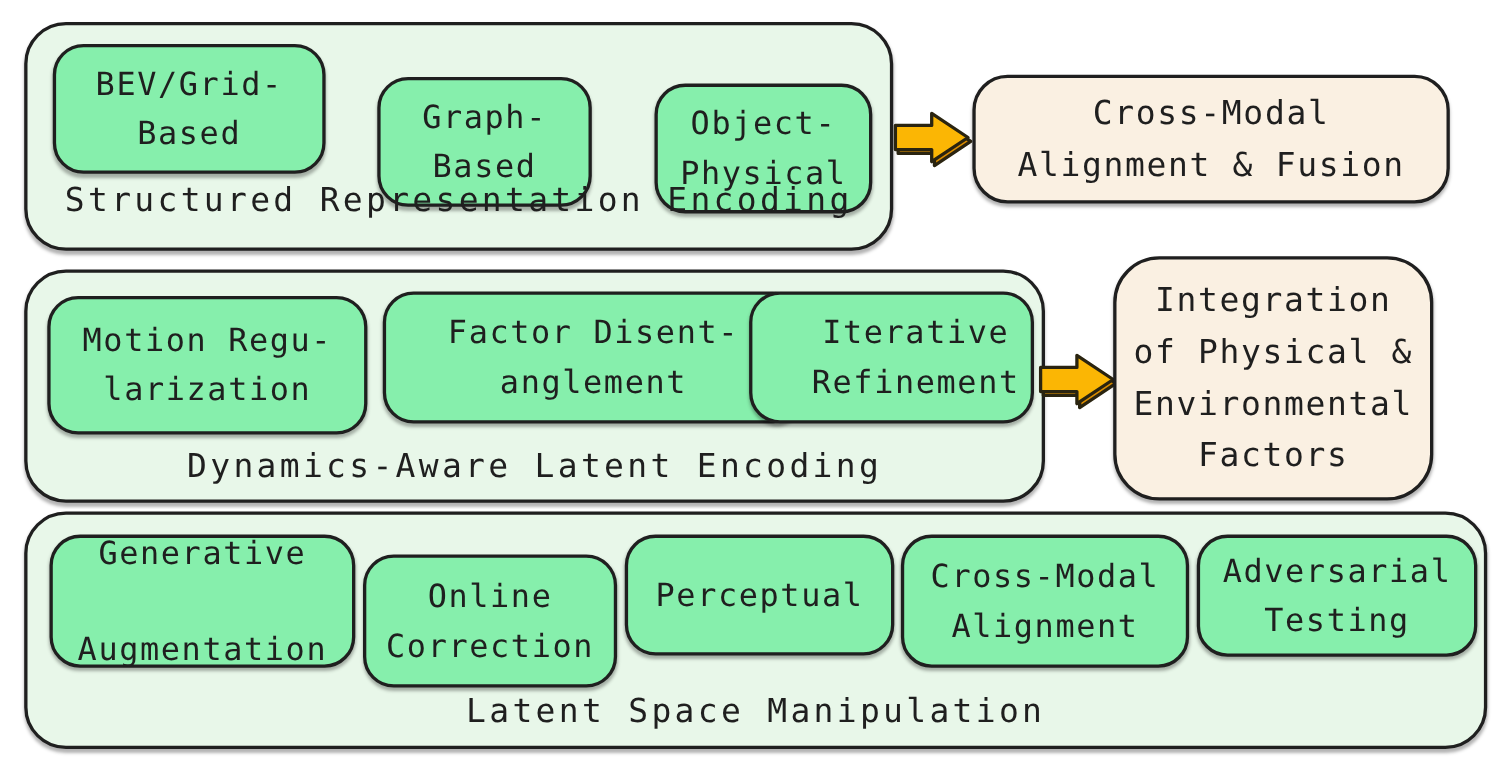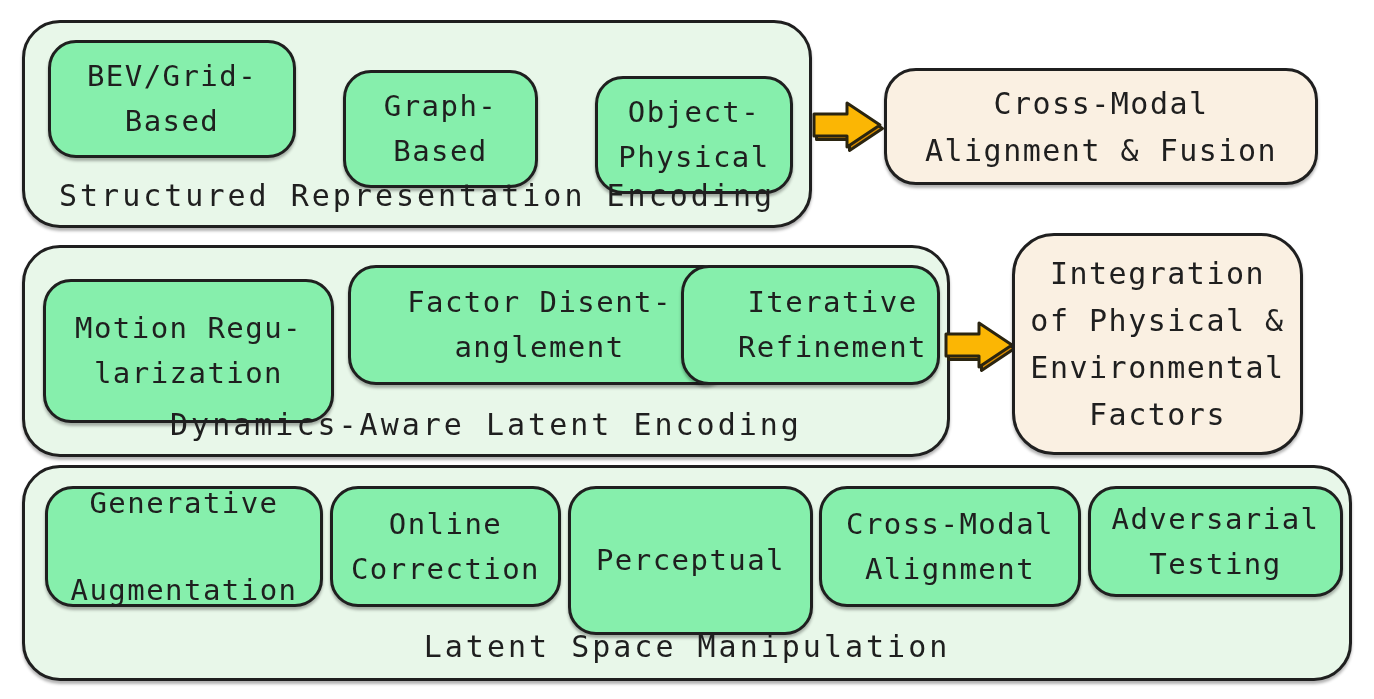--- a/index.html
+++ b/index.html
@@ -68,35 +68,35 @@
       <div class="line">Based</div>
     </div>
     <div class="subbox" style="left:318px;top:17px;width:195px;height:118px;margin-top:30px;">
       <div class="line">Graph-</div>
       <div class="line">Based</div>
     </div>
     <div class="subbox" style="left:570px;top:17px;width:198px;height:118px;margin-top:36px;">
       <div class="line">Object-</div>
       <div class="line">Physical</div>
     </div>
-    <div class="group-label" style="bottom:12px;">Structured Representation Encoding</div>
+    <div class="group-label" style="bottom:25px;">Structured Representation Encoding</div>
   </section>
 
   <svg class="arrow" style="left:810px;top:96px;" width="80" height="60" viewBox="0 0 80 60">
     <path d="M6.5 21.5 L39.5 21.5 L39.5 10.5 L72.5 32.5 L39.5 54.5 L39.5 43.5 L6.5 43.5 Z" fill="#D98C00" stroke="#2a2410" stroke-width="3" stroke-linejoin="round"></path>
     <path d="M4 18 L37 18 L37 7 L70 29 L37 51 L37 40 L4 40 Z" fill="#FBB604" stroke="#2a2410" stroke-width="3" stroke-linejoin="round"></path>
   </svg>
 
   <div class="output" style="left:884px;top:68px;width:434px;height:117px;">
     <div class="line">Cross-Modal</div>
     <div class="line">Alignment &amp; Fusion</div>
   </div>
 
   <section class="group" style="left:22px;top:245px;width:928px;height:212px;">
-    <div class="subbox" style="left:18px;top:31px;width:291px;height:144px;">
+    <div class="subbox" style="left:18px;top:21px;width:291px;height:126px;">
       <div class="line">Motion Regu-</div>
       <div class="line">larization</div>
     </div>
     <div class="subbox" style="left:323px;top:17px;width:383px;height:120px;">
       <div class="line">Factor Disent-</div>
       <div class="line">anglement</div>
     </div>
     <div class="subbox" style="left:656px;top:17px;width:259px;height:120px;padding-left:44px;">
       <div class="line">Iterative</div>
       <div class="line">Refinement</div>
@@ -114,25 +114,25 @@
     <div class="line">of Physical &amp;</div>
     <div class="line">Environmental</div>
     <div class="line">Factors</div>
   </div>
 
   <section class="group" style="left:22px;top:465px;width:1330px;height:216px;">
     <div class="subbox" style="left:20px;top:18px;width:278px;height:121px;gap:42px;">
       <div class="line">Generative</div>
       <div class="line">Augmentation</div>
     </div>
-    <div class="subbox" style="left:305px;top:18px;width:231px;height:121px;">
+    <div class="subbox" style="left:305px;top:36px;width:231px;height:121px;">
       <div class="line">Online</div>
       <div class="line">Correction</div>
     </div>
-    <div class="subbox" style="left:543px;top:18px;width:245px;height:149px;">
+    <div class="subbox" style="left:543px;top:18px;width:245px;height:110px;">
       <div class="line">Perceptual</div>
     </div>
     <div class="subbox" style="left:794px;top:18px;width:262px;height:121px;">
       <div class="line">Cross-Modal</div>
       <div class="line">Alignment</div>
     </div>
     <div class="subbox" style="left:1063px;top:18px;width:255px;height:111px;">
       <div class="line">Adversarial</div>
       <div class="line">Testing</div>
     </div>

